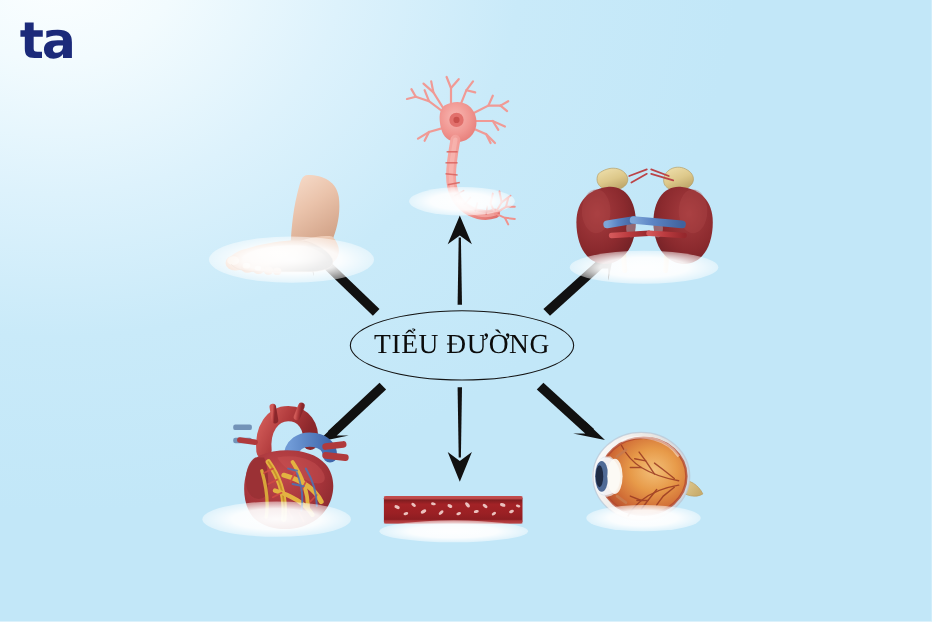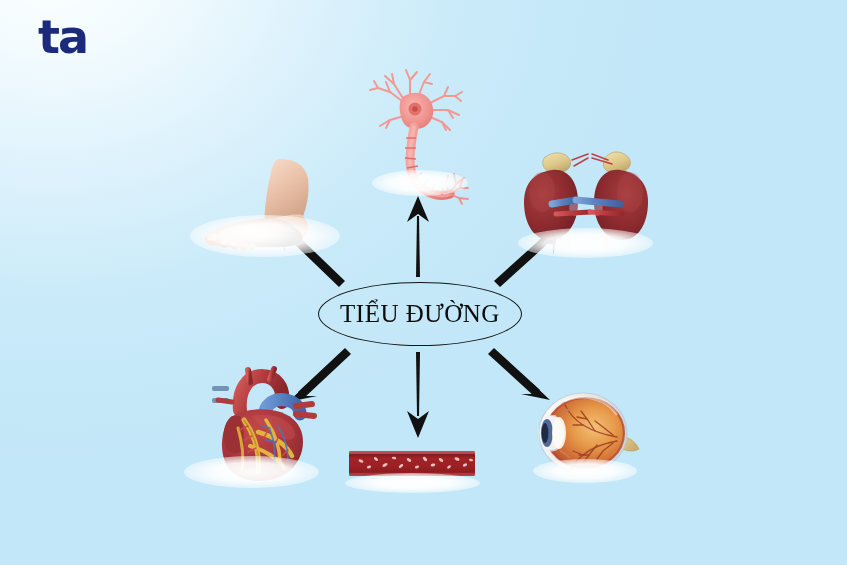--- a/index.html
+++ b/index.html
@@ -31,21 +31,20 @@
   }
   #logo .mark {
     font-size: 46px;
     font-weight: bold;
     color: #1b2a7a;
     letter-spacing: -2px;
     line-height: 42px;
     font-family: "DejaVu Sans", sans-serif;
     display: block;
     height: 44px;
-    margin-left: 20px;
   }
   #logo .wordmark {
     display: block;
     margin-top: 1px;
     font-size: 13.5px;
     font-weight: bold;
     line-height: 15px;
     white-space: nowrap;
     font-family: "DejaVu Sans", sans-serif;
   }

